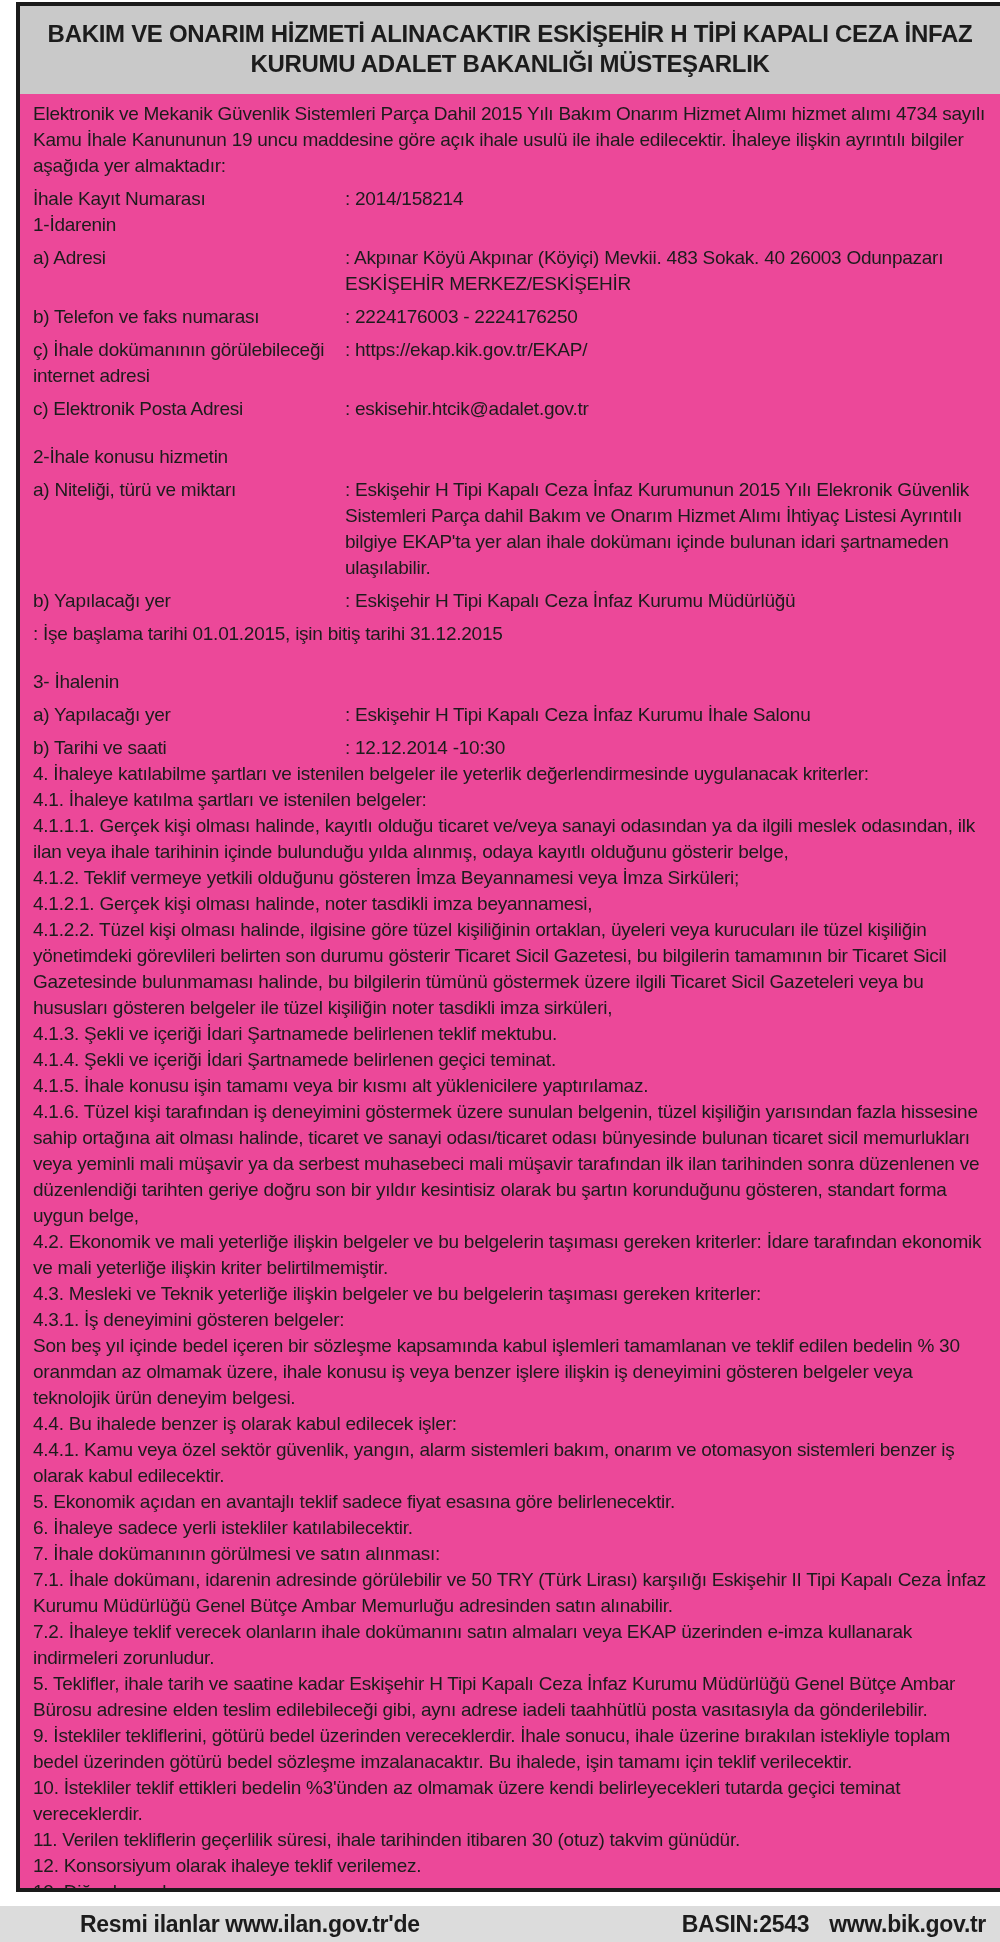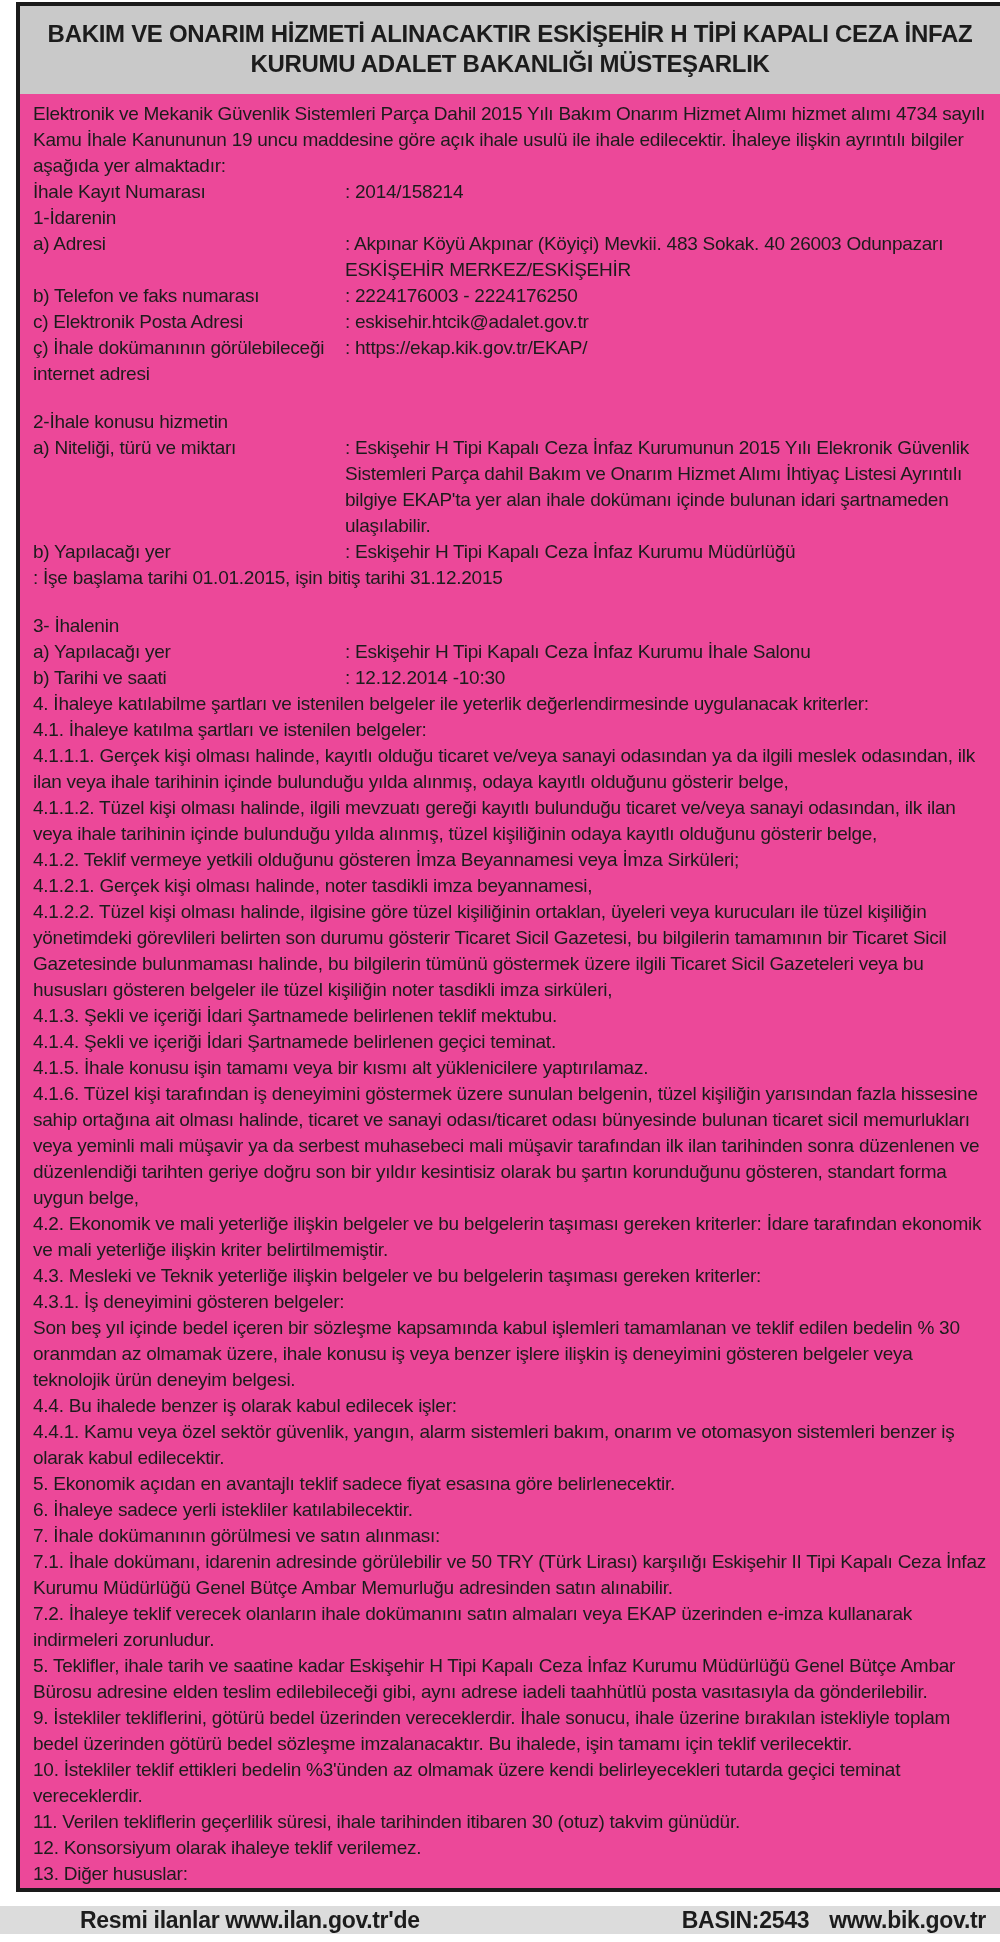--- a/index.html
+++ b/index.html
@@ -28,28 +28,28 @@
     line-height:30px;
     letter-spacing:-0.3px;
   }
   .notice-body{
     padding:7px 13px 0 13px;
     font-size:19px;
     line-height:26px;
     letter-spacing:-0.25px;
   }
   .intro{margin:0 0 0 0;}
-  .kv-row{display:flex;}
+  .kv-row{display:flex;margin-top:7px;}
   .kv-label{width:312px;flex:none;}
   .kv-value{flex:1;}
   .kv-heading{}
   .kv-spacer{height:22px;}
   .para{margin:0;}
   .footer-bar{
-    position:absolute;left:0;top:1906px;width:1000px;height:28px;
+    position:absolute;left:0;top:1906px;width:1000px;height:36px;
     background:var(--footer-bg);
     display:flex;align-items:center;justify-content:space-between;
     box-sizing:border-box;padding:0 14px 0 80px;
     font-weight:bold;font-size:23px;letter-spacing:-0.3px;
   }
   .footer-right{display:flex;gap:20px;}
 </style>
 </head>
 <body>
 
@@ -67,26 +67,26 @@
         <div class="kv-heading">1-İdarenin</div>
         <div class="kv-row">
           <div class="kv-label">a) Adresi</div>
           <div class="kv-value">: Akpınar Köyü Akpınar (Köyiçi) Mevkii. 483 Sokak. 40 26003 Odunpazarı ESKİŞEHİR MERKEZ/ESKİŞEHİR</div>
         </div>
         <div class="kv-row">
           <div class="kv-label">b) Telefon ve faks numarası</div>
           <div class="kv-value">: 2224176003 - 2224176250</div>
         </div>
         <div class="kv-row">
+          <div class="kv-label">ç) İhale dokümanının görülebileceği internet adresi</div>
+          <div class="kv-value">: https://ekap.kik.gov.tr/EKAP/</div>
+        </div>
+        <div class="kv-row">
           <div class="kv-label">c) Elektronik Posta Adresi</div>
           <div class="kv-value">: eskisehir.htcik@adalet.gov.tr</div>
-        </div>
-        <div class="kv-row">
-          <div class="kv-label">ç) İhale dokümanının görülebileceği internet adresi</div>
-          <div class="kv-value">: https://ekap.kik.gov.tr/EKAP/</div>
         </div>
         <div class="kv-spacer"></div>
         <div class="kv-heading">2-İhale konusu hizmetin</div>
         <div class="kv-row">
           <div class="kv-label">a) Niteliği, türü ve miktarı</div>
           <div class="kv-value">: Eskişehir H Tipi Kapalı Ceza İnfaz Kurumunun 2015 Yılı Elekronik Güvenlik Sistemleri Parça dahil Bakım ve Onarım Hizmet Alımı İhtiyaç Listesi Ayrıntılı bilgiye EKAP'ta yer alan ihale dokümanı içinde bulunan idari şartnameden ulaşılabilir.</div>
         </div>
         <div class="kv-row">
           <div class="kv-label">b) Yapılacağı yer</div>
           <div class="kv-value">: Eskişehir H Tipi Kapalı Ceza İnfaz Kurumu Müdürlüğü</div>
@@ -102,21 +102,20 @@
         </div>
         <div class="kv-row">
           <div class="kv-label">b) Tarihi ve saati</div>
           <div class="kv-value">: 12.12.2014 -10:30</div>
         </div>
       </div>
     <div>
         <p class="para">4. İhaleye katılabilme şartları ve istenilen belgeler ile yeterlik değerlendirmesinde uygulanacak kriterler:</p>
         <p class="para">4.1. İhaleye katılma şartları ve istenilen belgeler:</p>
         <p class="para">4.1.1.1. Gerçek kişi olması halinde, kayıtlı olduğu ticaret ve/veya sanayi odasından ya da ilgili meslek odasından, ilk ilan veya ihale tarihinin içinde bulunduğu yılda alınmış, odaya kayıtlı olduğunu gösterir belge,</p>
-        <p class="para">4.1.1.2. Tüzel kişi olması halinde, ilgili mevzuatı gereği kayıtlı bulunduğu ticaret ve/veya sanayi odasından, ilk ilan veya ihale tarihinin içinde bulunduğu yılda alınmış, tüzel kişiliğinin odaya kayıtlı olduğunu gösterir belge,</p>
         <p class="para">4.1.2. Teklif vermeye yetkili olduğunu gösteren İmza Beyannamesi veya İmza Sirküleri;</p>
         <p class="para">4.1.2.1. Gerçek kişi olması halinde, noter tasdikli imza beyannamesi,</p>
         <p class="para">4.1.2.2. Tüzel kişi olması halinde, ilgisine göre tüzel kişiliğinin ortaklan, üyeleri veya kurucuları ile tüzel kişiliğin yönetimdeki görevlileri belirten son durumu gösterir Ticaret Sicil Gazetesi, bu bilgilerin tamamının bir Ticaret Sicil Gazetesinde bulunmaması halinde, bu bilgilerin tümünü göstermek üzere ilgili Ticaret Sicil Gazeteleri veya bu hususları gösteren belgeler ile tüzel kişiliğin noter tasdikli imza sirküleri,</p>
         <p class="para">4.1.3. Şekli ve içeriği İdari Şartnamede belirlenen teklif mektubu.</p>
         <p class="para">4.1.4. Şekli ve içeriği İdari Şartnamede belirlenen geçici teminat.</p>
         <p class="para">4.1.5. İhale konusu işin tamamı veya bir kısmı alt yüklenicilere yaptırılamaz.</p>
         <p class="para">4.1.6. Tüzel kişi tarafından iş deneyimini göstermek üzere sunulan belgenin, tüzel kişiliğin yarısından fazla hissesine sahip ortağına ait olması halinde, ticaret ve sanayi odası/ticaret odası bünyesinde bulunan ticaret sicil memurlukları veya yeminli mali müşavir ya da serbest muhasebeci mali müşavir tarafından ilk ilan tarihinden sonra düzenlenen ve düzenlendiği tarihten geriye doğru son bir yıldır kesintisiz olarak bu şartın korunduğunu gösteren, standart forma uygun belge,</p>
         <p class="para">4.2. Ekonomik ve mali yeterliğe ilişkin belgeler ve bu belgelerin taşıması gereken kriterler: İdare tarafından ekonomik ve mali yeterliğe ilişkin kriter belirtilmemiştir.</p>
         <p class="para">4.3. Mesleki ve Teknik yeterliğe ilişkin belgeler ve bu belgelerin taşıması gereken kriterler:</p>
         <p class="para">4.3.1. İş deneyimini gösteren belgeler:</p>

